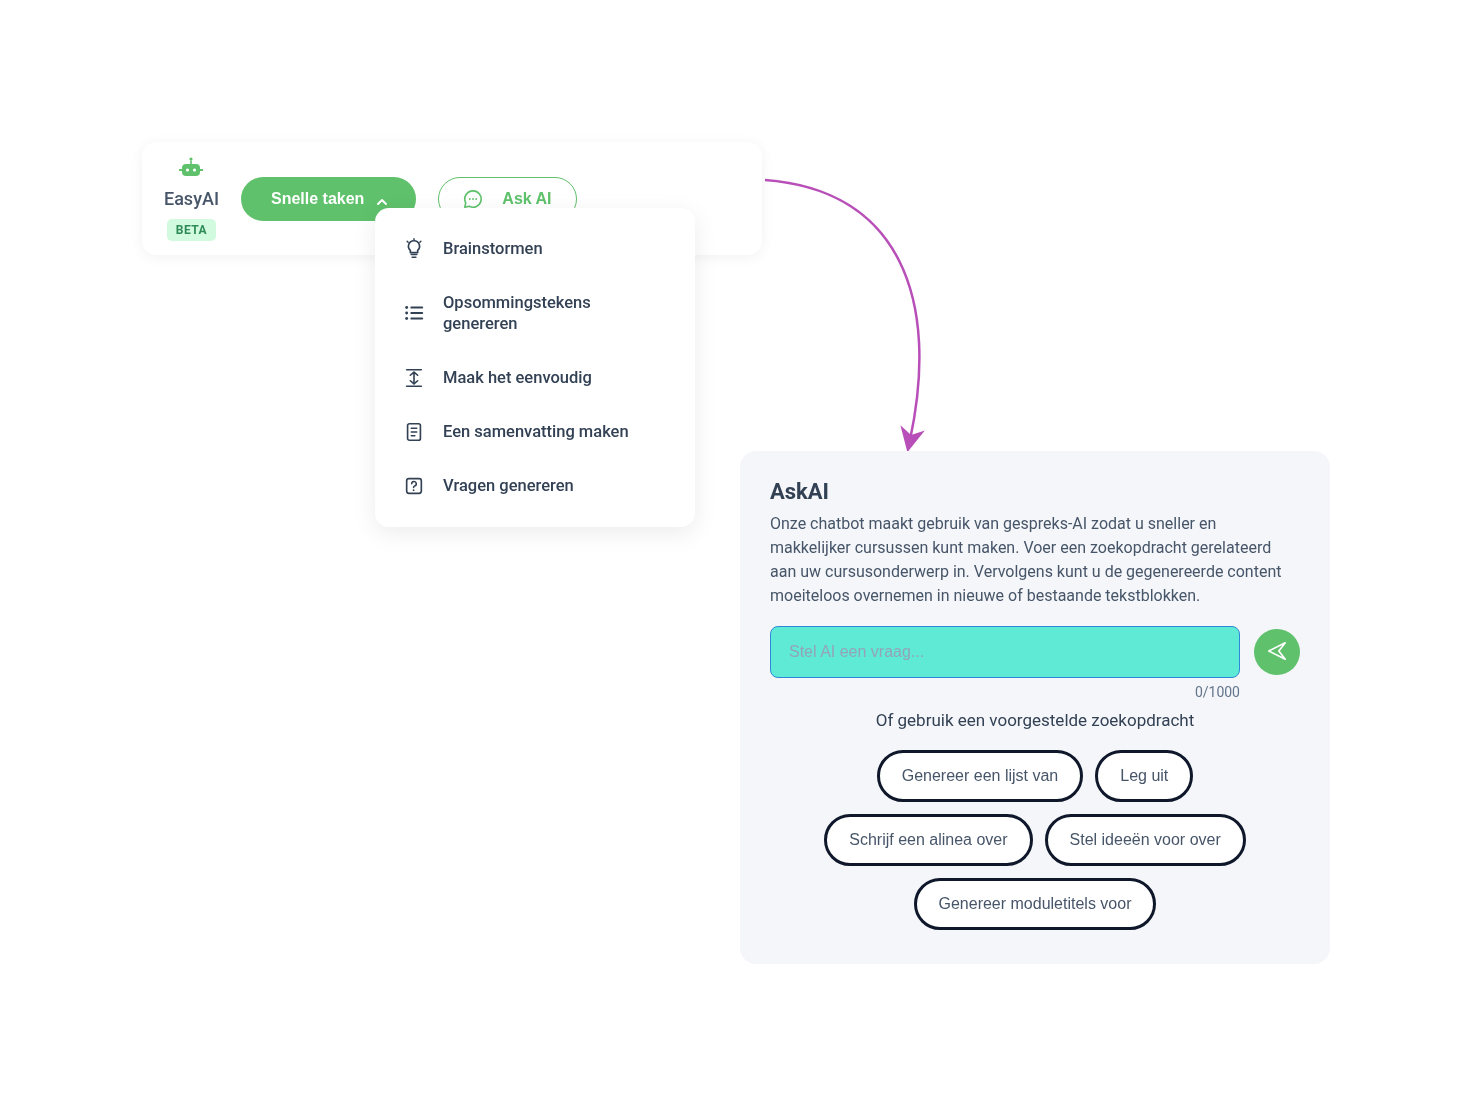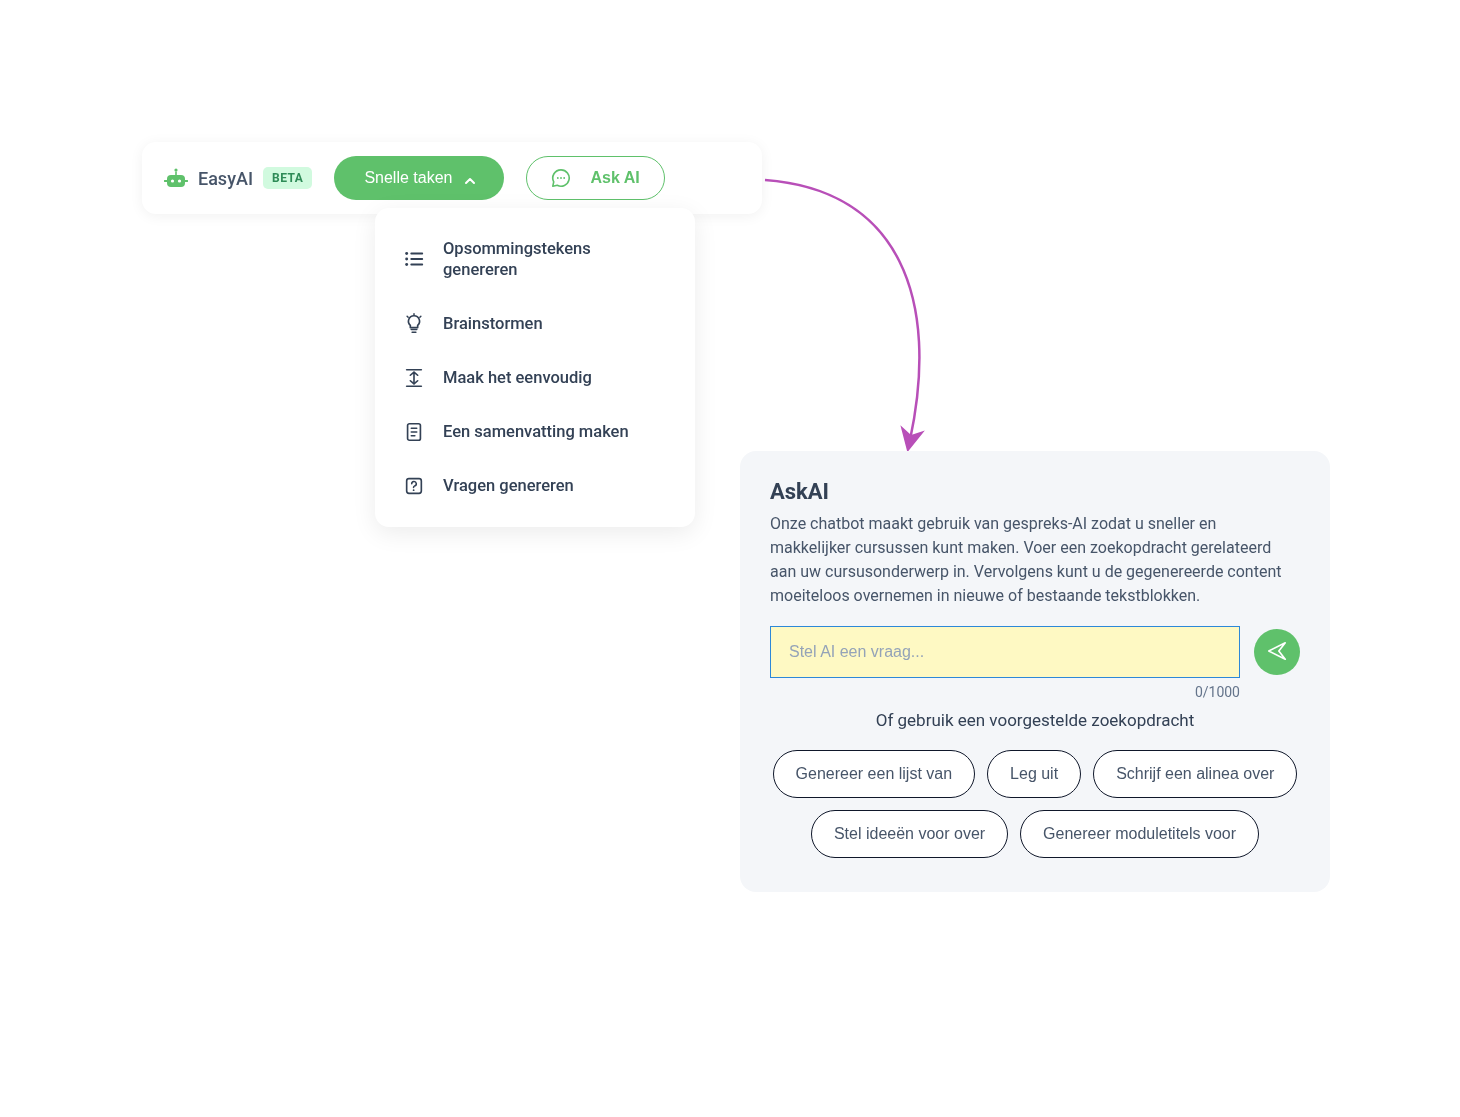--- a/index.html
+++ b/index.html
@@ -35,20 +35,21 @@
       display: flex;
       align-items: center;
       gap: 22px;
       width: 620px;
     }
 
     .brand {
       display: flex;
       align-items: center;
       gap: 10px;
+      flex-direction: column;
     }
 
     .robot-icon {
       width: 24px;
       height: 22px;
       position: relative;
     }
 
     .robot-icon svg {
       display: block;
@@ -70,21 +71,21 @@
       letter-spacing: 0.5px;
     }
 
     .quick-tasks-btn {
       background: #5fc16b;
       color: #ffffff;
       border: none;
       border-radius: 30px;
       padding: 13px 30px;
       font-size: 16px;
-      font-weight: 400;
+      font-weight: 700;
       display: flex;
       align-items: center;
       gap: 12px;
       cursor: pointer;
     }
 
     .quick-tasks-btn .chevron {
       display: inline-block;
       width: 10px;
       height: 10px;
@@ -183,23 +184,23 @@
 
     .input-row {
       display: flex;
       align-items: center;
       gap: 14px;
       margin-bottom: 6px;
     }
 
     .ask-input {
       flex: 1;
-      background: #fef9c3;
+      background: #5eead4;
       border: 1.5px solid #2d88d8;
-      border-radius: 0;
+      border-radius: 8px;
       padding: 16px 18px;
       font-size: 16px;
       color: #334155;
       outline: none;
     }
 
     .ask-input::placeholder {
       color: #94a3b8;
     }
 
@@ -234,21 +235,21 @@
 
     .chips {
       display: flex;
       flex-wrap: wrap;
       gap: 12px;
       justify-content: center;
     }
 
     .chip {
       background: #ffffff;
-      border: 1px solid #0f172a;
+      border: 3px solid #0f172a;
       border-radius: 28px;
       padding: 14px 22px;
       color: #475569;
       font-size: 16px;
       cursor: pointer;
     }
   </style>
 </head>
 <body>
 
@@ -291,42 +292,42 @@
       </span>
       <span>Ask AI</span>
     </button>
   </div>
 
   <div class="dropdown">
 
     <div class="dropdown-item">
       <span class="icon">
         <svg viewBox="0 0 24 24" width="22" height="22">
+          <path d="M9 18h6M10 21h4" stroke="#334155" stroke-width="1.8" stroke-linecap="round"></path>
+          <path d="M12 3a6 6 0 0 0-4 10.5V16h8v-2.5A6 6 0 0 0 12 3z" fill="none" stroke="#334155" stroke-width="1.8" stroke-linejoin="round"></path>
+          <line x1="12" y1="0.8" x2="12" y2="2.2" stroke="#334155" stroke-width="1.6" stroke-linecap="round"></line>
+          <line x1="4.5" y1="3.5" x2="5.6" y2="4.6" stroke="#334155" stroke-width="1.6" stroke-linecap="round"></line>
+          <line x1="19.5" y1="3.5" x2="18.4" y2="4.6" stroke="#334155" stroke-width="1.6" stroke-linecap="round"></line>
+        </svg>
+      </span>
+      <span class="label">Brainstormen</span>
+    </div>
+
+    <div class="dropdown-item">
+      <span class="icon">
+        <svg viewBox="0 0 24 24" width="22" height="22">
           <circle cx="4" cy="6" r="1.6" fill="#334155"></circle>
           <circle cx="4" cy="12" r="1.6" fill="#334155"></circle>
           <circle cx="4" cy="18" r="1.6" fill="#334155"></circle>
           <line x1="9" y1="6" x2="21" y2="6" stroke="#334155" stroke-width="2" stroke-linecap="round"></line>
           <line x1="9" y1="12" x2="21" y2="12" stroke="#334155" stroke-width="2" stroke-linecap="round"></line>
           <line x1="9" y1="18" x2="21" y2="18" stroke="#334155" stroke-width="2" stroke-linecap="round"></line>
         </svg>
       </span>
       <span class="label">Opsommingstekens genereren</span>
-    </div>
-
-    <div class="dropdown-item">
-      <span class="icon">
-        <svg viewBox="0 0 24 24" width="22" height="22">
-          <path d="M9 18h6M10 21h4" stroke="#334155" stroke-width="1.8" stroke-linecap="round"></path>
-          <path d="M12 3a6 6 0 0 0-4 10.5V16h8v-2.5A6 6 0 0 0 12 3z" fill="none" stroke="#334155" stroke-width="1.8" stroke-linejoin="round"></path>
-          <line x1="12" y1="0.8" x2="12" y2="2.2" stroke="#334155" stroke-width="1.6" stroke-linecap="round"></line>
-          <line x1="4.5" y1="3.5" x2="5.6" y2="4.6" stroke="#334155" stroke-width="1.6" stroke-linecap="round"></line>
-          <line x1="19.5" y1="3.5" x2="18.4" y2="4.6" stroke="#334155" stroke-width="1.6" stroke-linecap="round"></line>
-        </svg>
-      </span>
-      <span class="label">Brainstormen</span>
     </div>
 
     <div class="dropdown-item">
       <span class="icon">
         <svg viewBox="0 0 24 24" width="22" height="22">
           <line x1="4" y1="3" x2="20" y2="3" stroke="#334155" stroke-width="1.8" stroke-linecap="round"></line>
           <line x1="4" y1="21" x2="20" y2="21" stroke="#334155" stroke-width="1.8" stroke-linecap="round"></line>
           <line x1="12" y1="6" x2="12" y2="18" stroke="#334155" stroke-width="1.8" stroke-linecap="round"></line>
           <polyline points="8,9 12,5.5 16,9" fill="none" stroke="#334155" stroke-width="1.8" stroke-linecap="round" stroke-linejoin="round"></polyline>
           <polyline points="8,15 12,18.5 16,15" fill="none" stroke="#334155" stroke-width="1.8" stroke-linecap="round" stroke-linejoin="round"></polyline>

